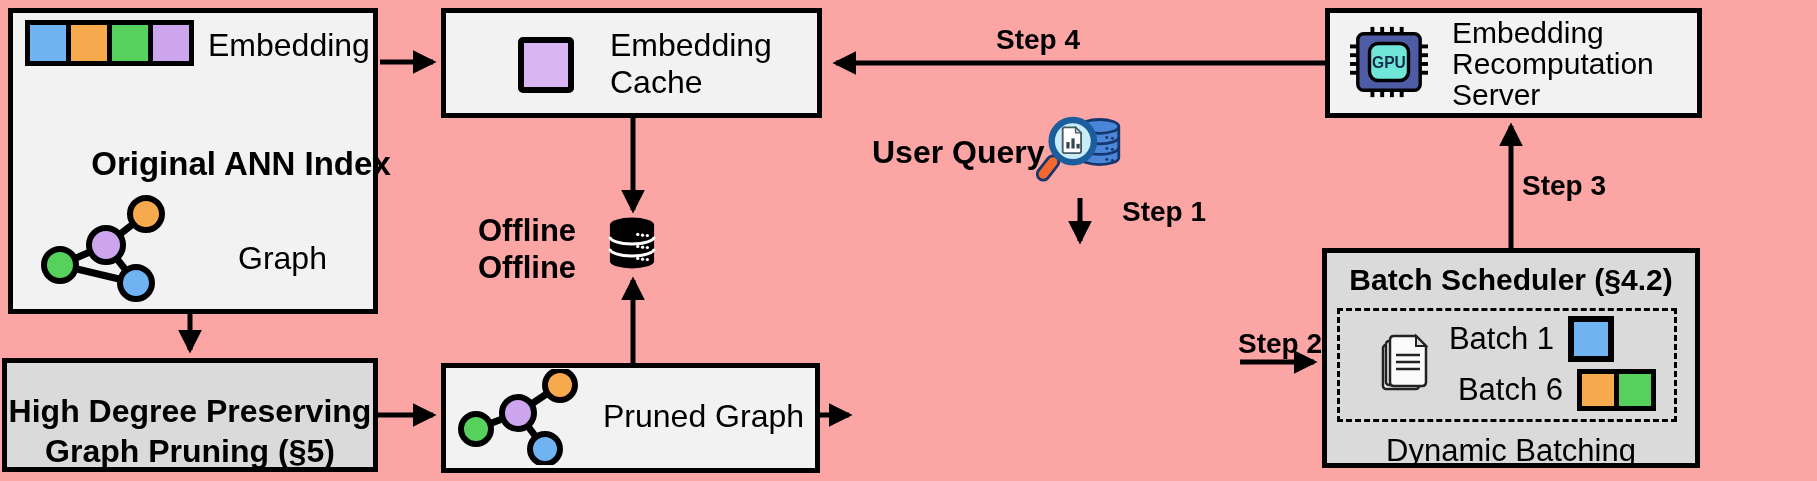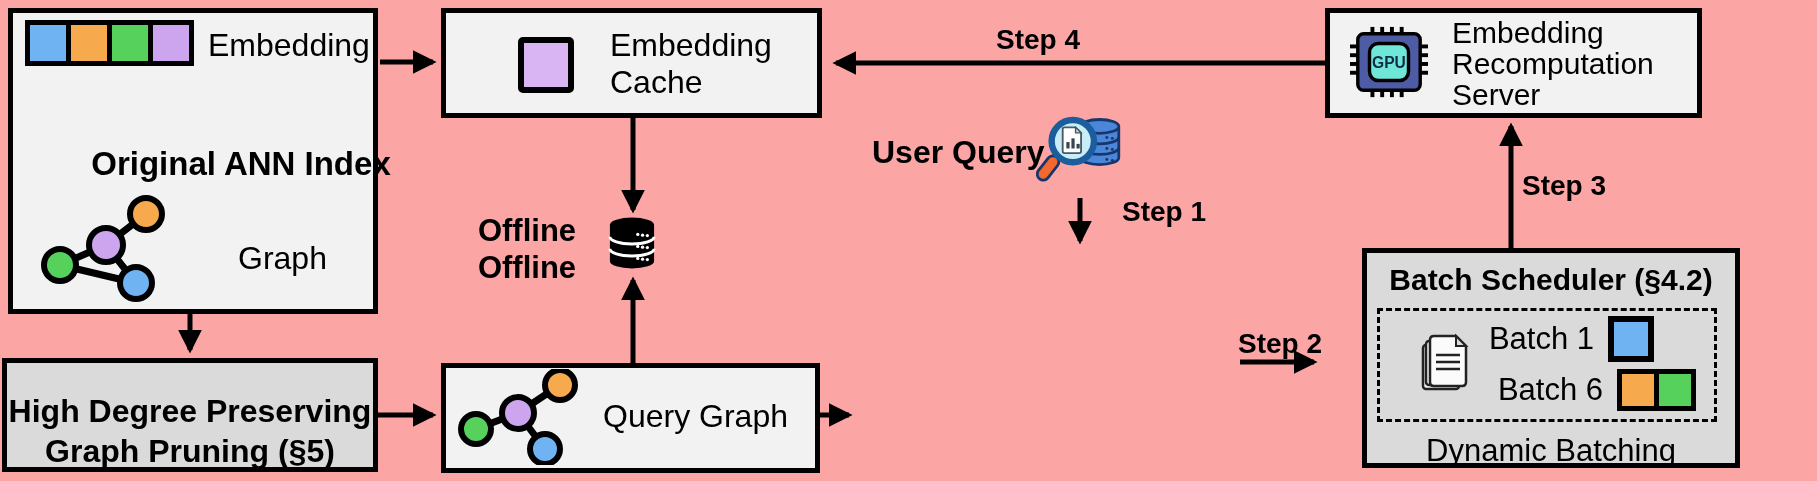--- a/index.html
+++ b/index.html
@@ -153,21 +153,21 @@
   <div class="box light" style="left:441px;top:363px;width:379px;height:110px;">
     <svg class="abs" style="left:9px;top:1px;" width="126" height="96" viewBox="0 0 126 96">
       <line class="g-edge" x1="21" y1="60" x2="63" y2="44"></line>
       <line class="g-edge" x1="63" y1="44" x2="105" y2="16"></line>
       <line class="g-edge" x1="63" y1="44" x2="90" y2="80"></line>
       <circle class="g-node n-green" cx="21" cy="60" r="15"></circle>
       <circle class="g-node n-purple" cx="63" cy="44" r="16"></circle>
       <circle class="g-node n-orange" cx="105" cy="16" r="15"></circle>
       <circle class="g-node n-blue" cx="90" cy="80" r="15"></circle>
     </svg>
-    <div class="abs t pruned-label">Query Graph</div>
+    <div class="abs t pruned-label">Pruned Graph</div>
   </div>
 
   <div class="abs t uq-label">User Query</div>
   <svg class="abs" style="left:1036px;top:110px;" width="92" height="88" viewBox="-16 0 100 88">
     <g transform="translate(32,4)">
       <path d="M0 10 V44 a21 7.5 0 0 0 42 0 V10" fill="var(--query_db)" stroke="var(--query_dark)" stroke-width="3"></path>
       <path d="M0 21.5 a21 7.5 0 0 0 42 0" fill="none" stroke="var(--query_dark)" stroke-width="3"></path>
       <path d="M0 33 a21 7.5 0 0 0 42 0" fill="none" stroke="var(--query_dark)" stroke-width="3"></path>
       <ellipse cx="21" cy="10" rx="21" ry="7.5" fill="var(--query_db)" stroke="var(--query_dark)" stroke-width="3"></ellipse>
       <g fill="var(--query_dark)">
@@ -189,21 +189,21 @@
       <rect x="28" y="33" width="3.5" height="5" fill="#37474f"></rect>
     </g>
   </svg>
 
   <div class="step" style="left:1122px;top:196px;">Step 1</div>
   <div class="step" style="left:1238px;top:328px;">Step 2</div>
   <div class="step" style="left:1522px;top:170px;">Step 3</div>
   <div class="step" style="left:968px;top:24px;width:140px;text-align:center;">Step 4</div>
 
 
-  <div class="box dark" style="left:1322px;top:248px;width:378px;height:220px;margin-left:40px;">
+  <div class="box dark" style="left:1322px;top:248px;width:378px;height:220px;">
     <div class="abs panel-title">Batch Scheduler (§4.2)</div>
     <div class="dashed" style="width:340px;">
       <svg class="doc-icon" width="52" height="64" viewBox="0 0 52 64">
         <rect x="3" y="14" width="36" height="44" rx="3" fill="#f2f2f2" stroke="#222" stroke-width="2.5"></rect>
         <rect x="6" y="10" width="36" height="44" rx="3" fill="#f6f6f6" stroke="#222" stroke-width="2.5"></rect>
         <path d="M10 9 q0-4 4-4 h22 l10 10 v36 q0 4 -4 4 h-28 q-4 0 -4 -4 z" fill="#fbfbfb" stroke="#222" stroke-width="2.5"></path>
         <path d="M36 5 v10 h10 z" fill="#ddd" stroke="#222" stroke-width="2"></path>
         <line x1="16" y1="24" x2="40" y2="24" stroke="#222" stroke-width="2.5"></line>
         <line x1="16" y1="31" x2="40" y2="31" stroke="#222" stroke-width="2.5"></line>
         <line x1="16" y1="38" x2="40" y2="38" stroke="#222" stroke-width="2.5"></line>

